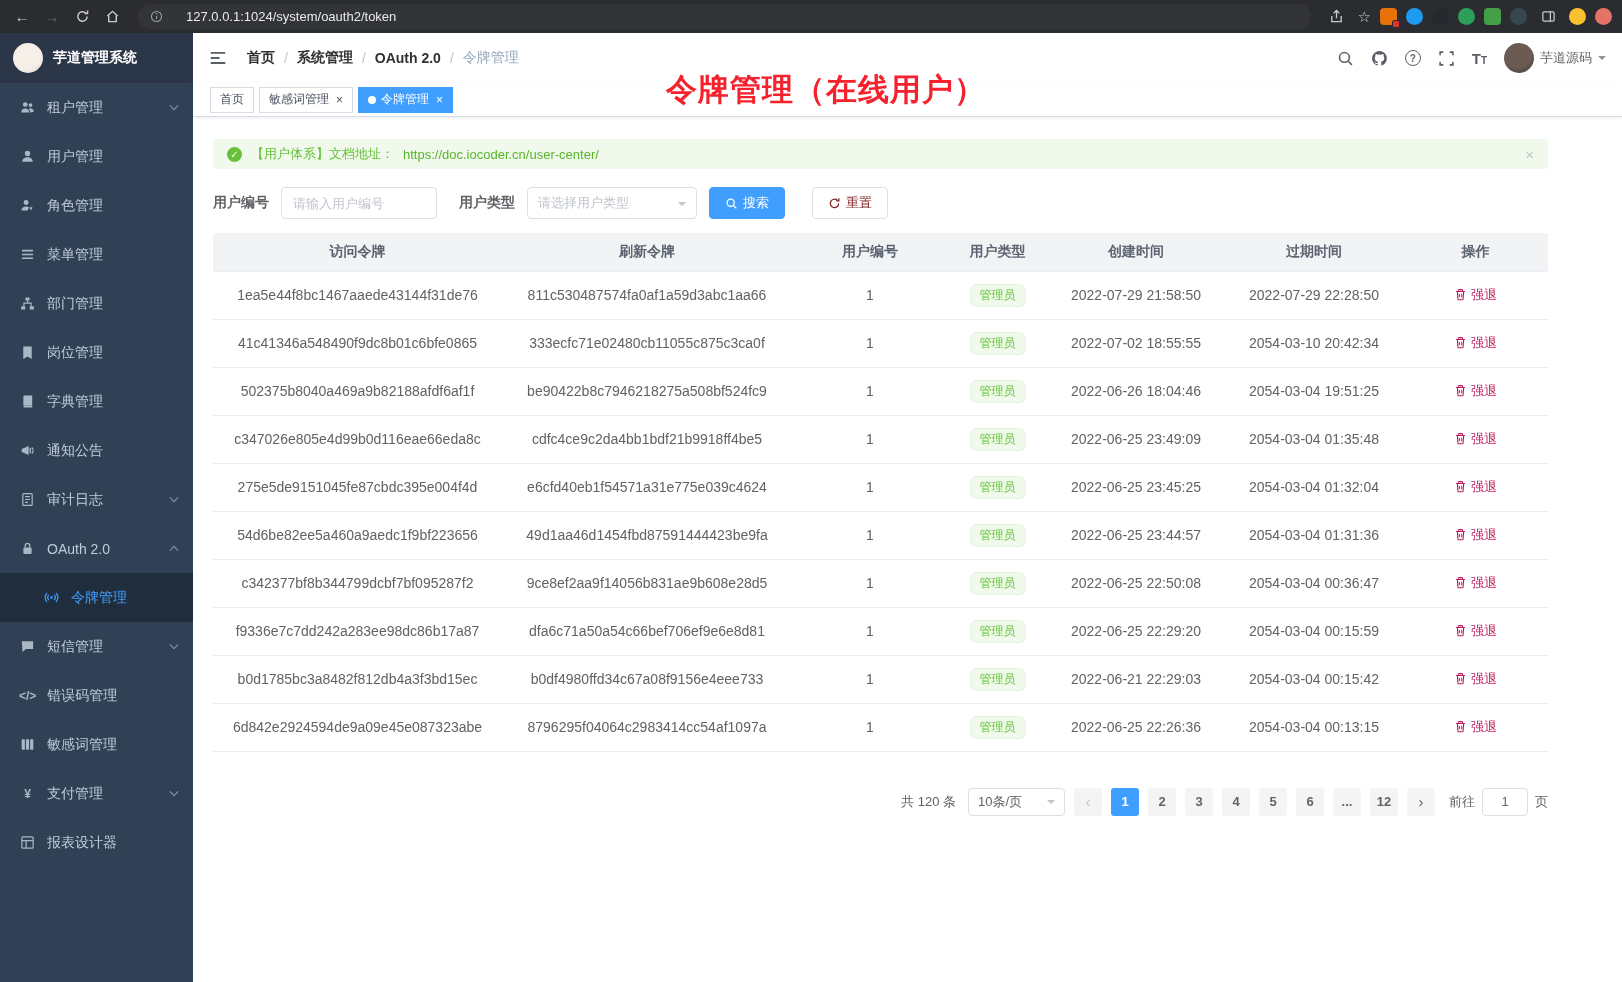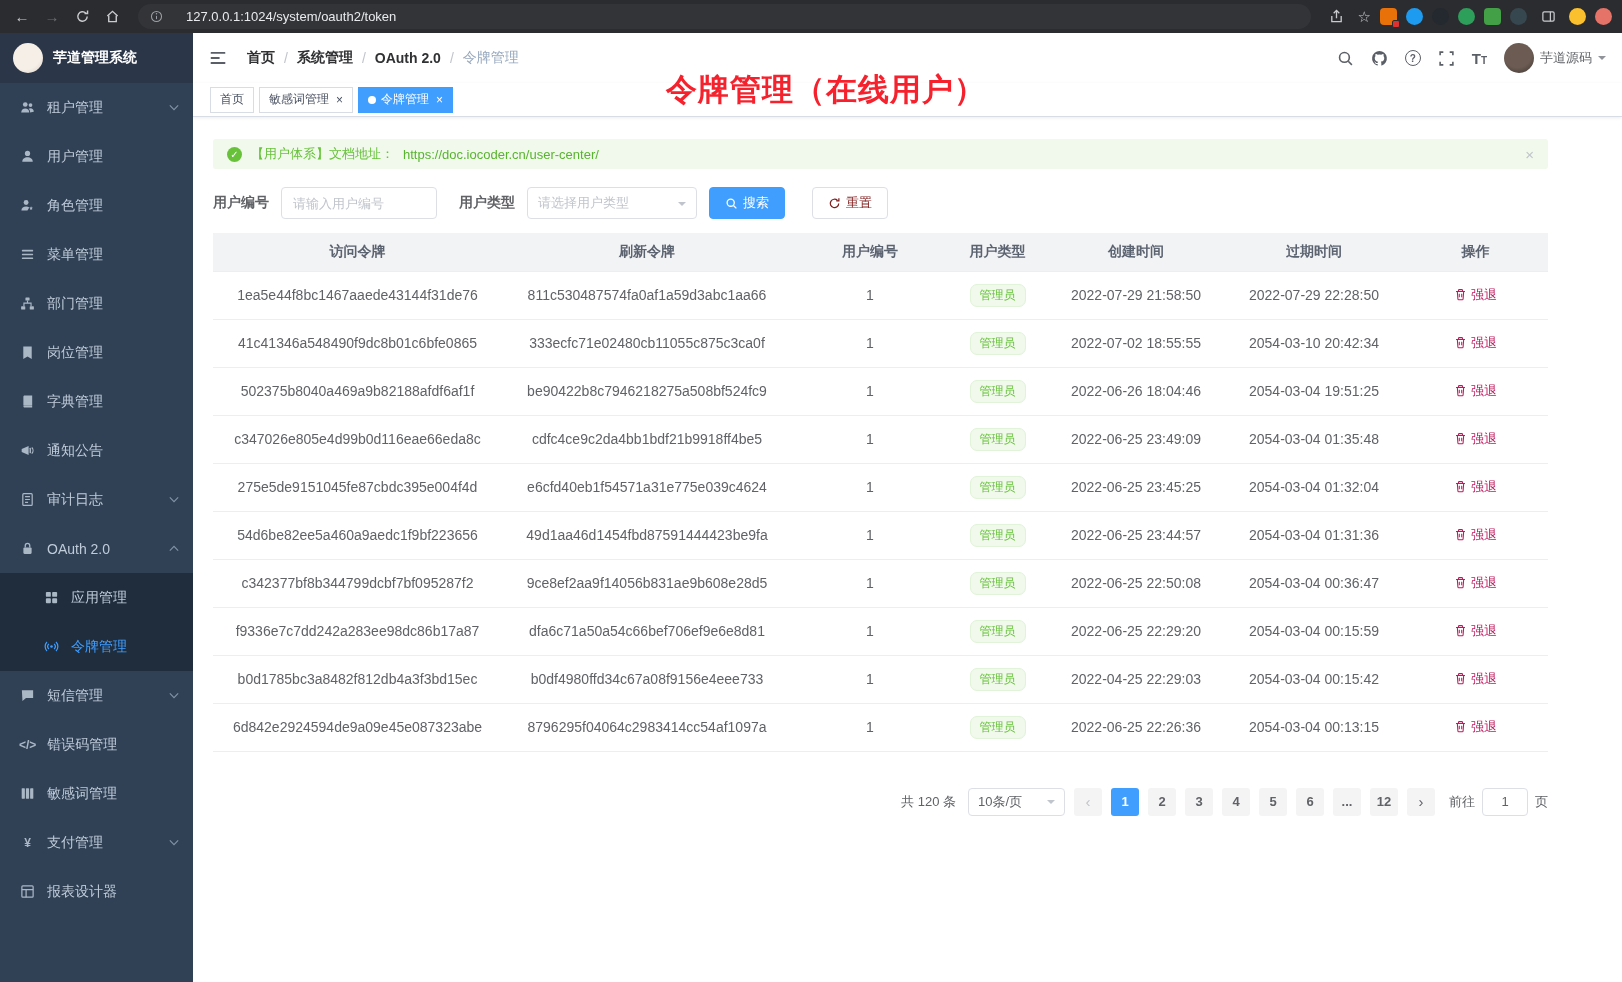--- a/index.html
+++ b/index.html
@@ -275,31 +275,20 @@
             </svg>
           </span>
           <span class="lbl">OAuth 2.0</span>
           <span class="caret up">
             <svg viewBox="0 0 12 7" fill="none" stroke="currentColor" stroke-width="1.4">
               <path d="M1 1l5 5 5-5"></path>
             </svg>
           </span>
         </div>
         <div class="submenu">
-          <div class="menu-item">
-            <span class="ico">
-              <svg viewBox="0 0 16 16" fill="currentColor">
-                <rect x="2" y="2" width="5.3" height="5.3" rx="1"></rect>
-                <rect x="8.7" y="2" width="5.3" height="5.3" rx="1"></rect>
-                <rect x="2" y="8.7" width="5.3" height="5.3" rx="1"></rect>
-                <rect x="8.7" y="8.7" width="5.3" height="5.3" rx="1"></rect>
-              </svg>
-            </span>
-            <span class="lbl">应用管理</span>
-          </div>
           <div class="menu-item active">
             <span class="ico">
               <svg viewBox="0 0 16 16" fill="none" stroke="currentColor" stroke-width="1.3">
                 <circle cx="8" cy="8" r="1.4" fill="currentColor" stroke="none"></circle>
                 <path d="M5.2 10.8a4 4 0 0 1 0-5.6M10.8 5.2a4 4 0 0 1 0 5.6M3.2 12.8a6.8 6.8 0 0 1 0-9.6M12.8 3.2a6.8 6.8 0 0 1 0 9.6"></path>
               </svg>
             </span>
             <span class="lbl">令牌管理</span>
           </div>
         </div>
@@ -601,21 +590,21 @@
                     </svg>
                   </span>
                   <span>强退</span>
                 </button></td>
             </tr>
             <tr>
               <td>b0d1785bc3a8482f812db4a3f3bd15ec</td>
               <td>b0df4980ffd34c67a08f9156e4eee733</td>
               <td>1</td>
               <td><span class="tag-success">管理员</span></td>
-              <td>2022-04-25 22:29:03</td>
+              <td>2022-06-21 22:29:03</td>
               <td>2054-03-04 00:15:42</td>
               <td><button class="link-btn">
                   <span style="display: flex;">
                     <svg viewBox="0 0 16 16" fill="none" stroke="currentColor" stroke-width="1.3">
                       <path d="M2.5 4.3h11M5.5 4.3V3a1 1 0 0 1 1-1h3a1 1 0 0 1 1 1v1.3M4.1 4.3l.7 9.2a1 1 0 0 0 1 .9h4.4a1 1 0 0 0 1-.9l.7-9.2"></path>
                       <path d="M6.5 7v4.5M9.5 7v4.5"></path>
                     </svg>
                   </span>
                   <span>强退</span>
                 </button></td>

